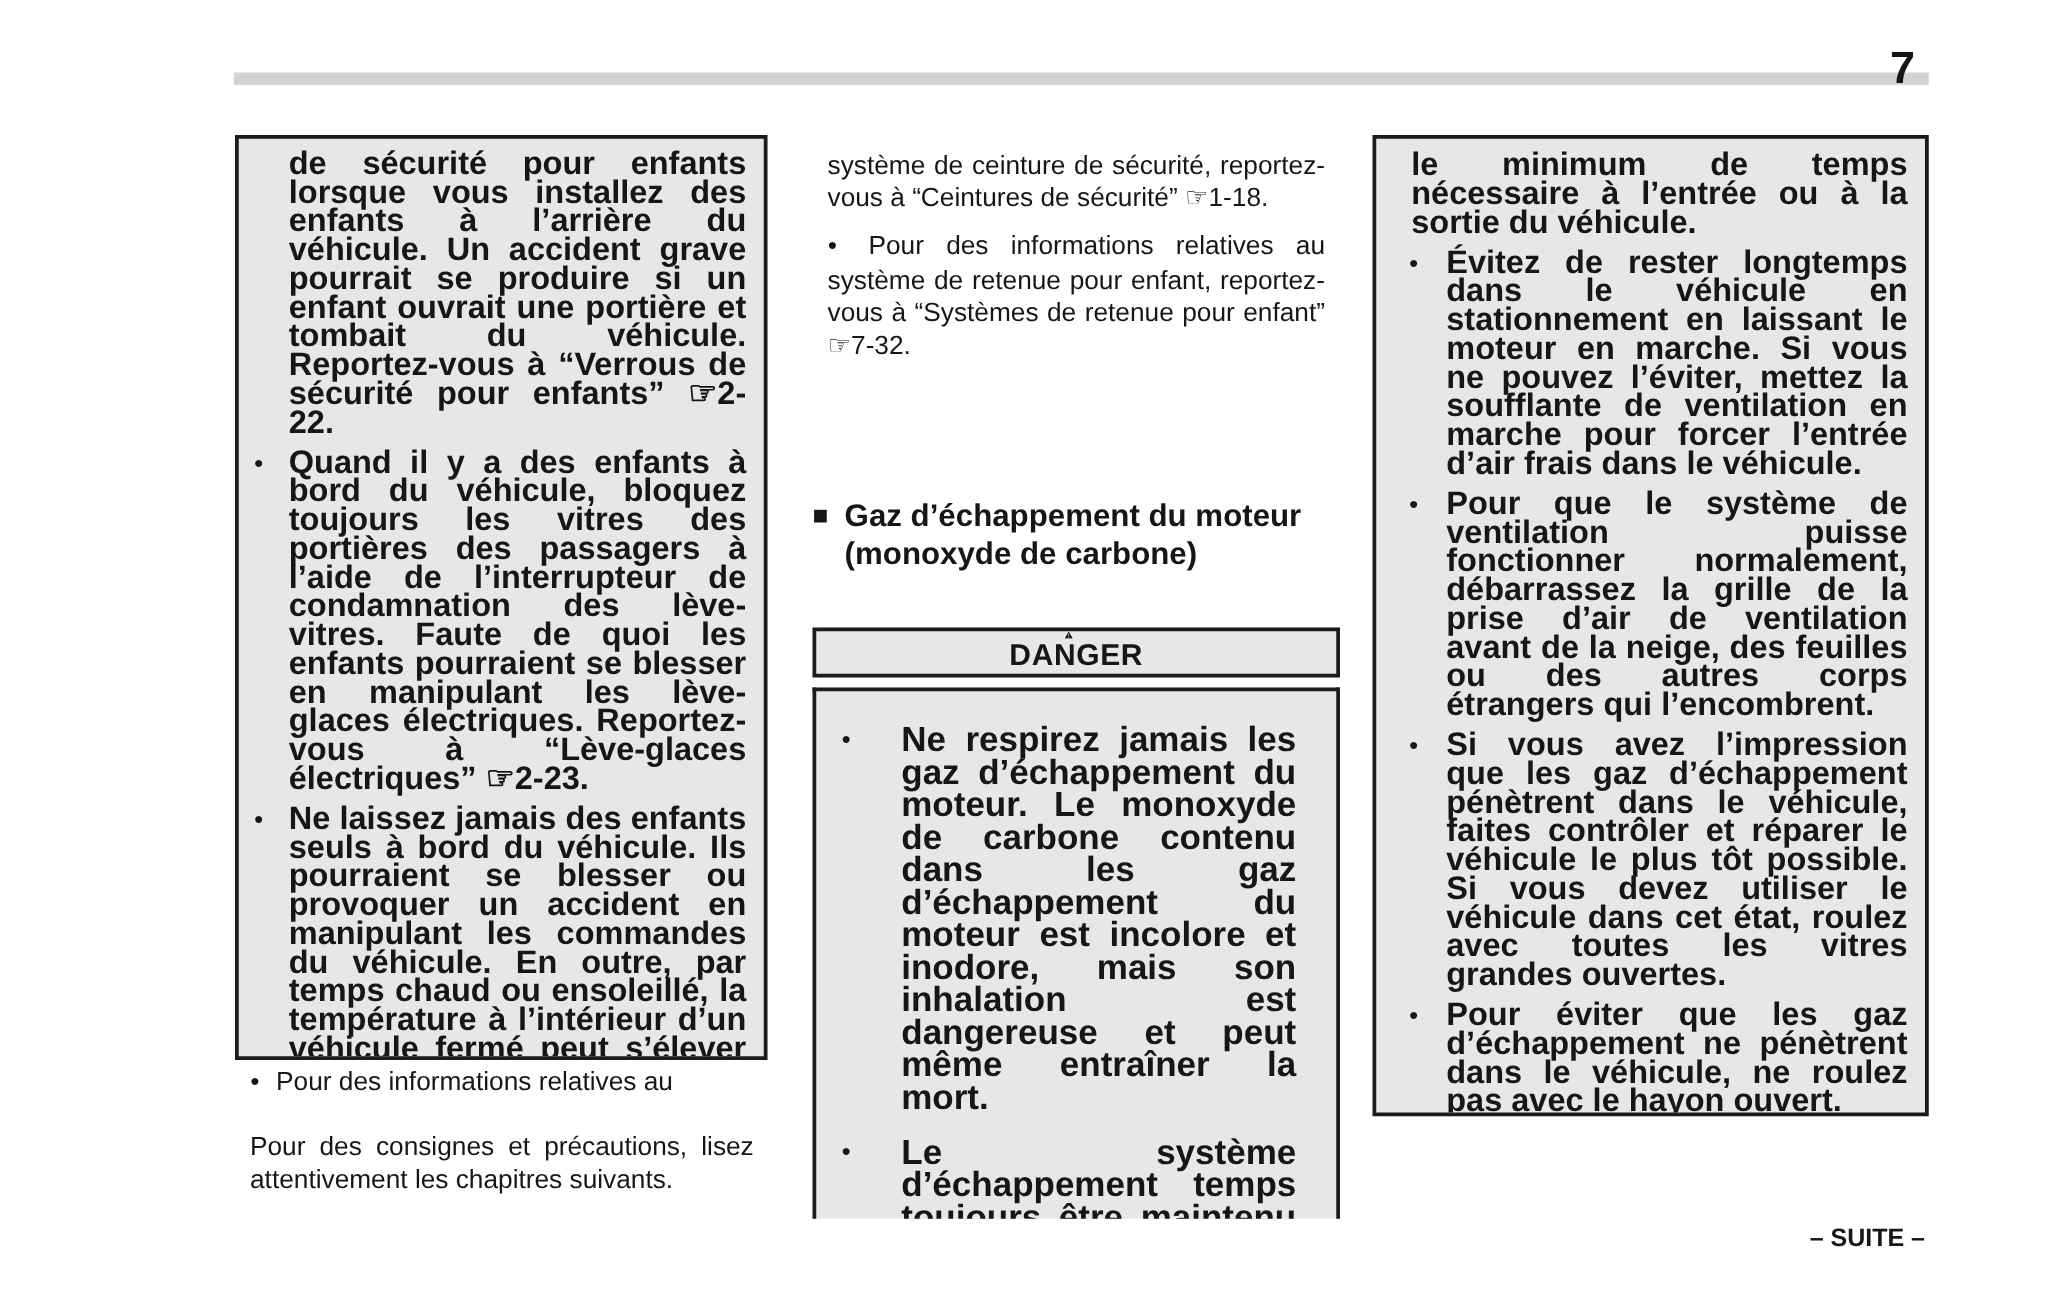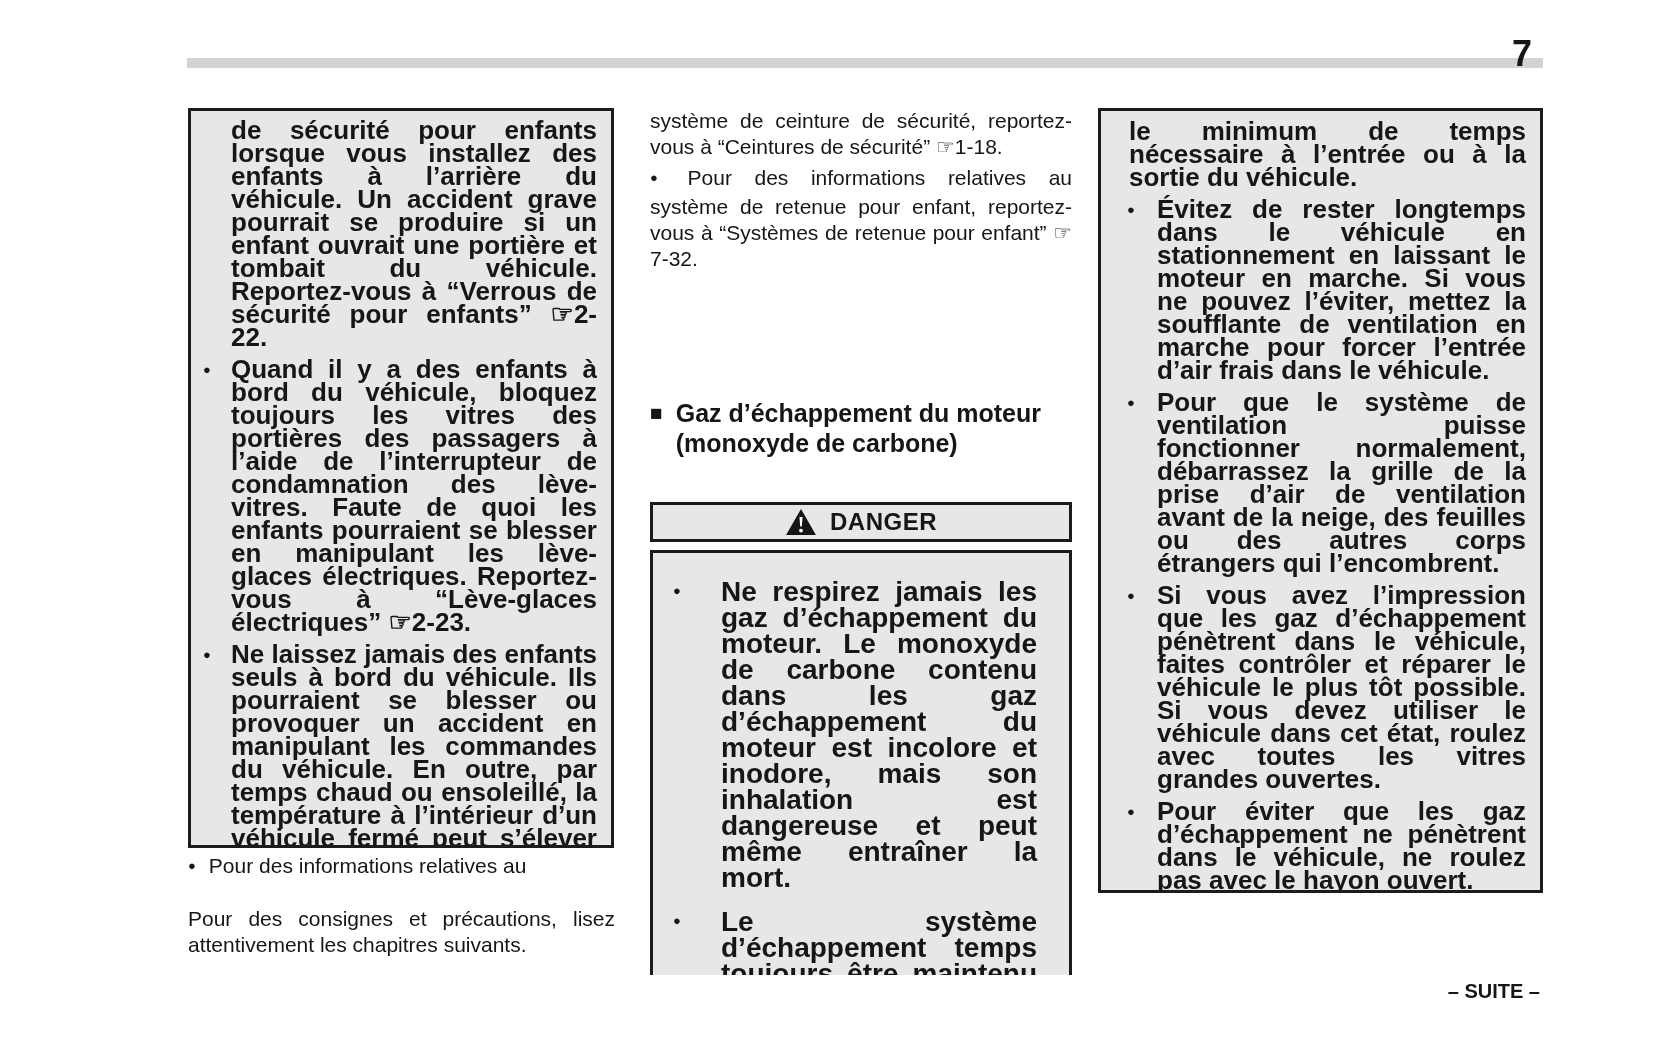--- a/index.html
+++ b/index.html
@@ -11,21 +11,21 @@
   }
   
   .top-rule{position:absolute;left:187px;top:58px;width:1356px;height:10px;background:#d3d3d3;}
   .page-num{position:absolute;left:1512px;top:36px;font-size:36px;line-height:36px;font-weight:bold;}
   
   .col{position:absolute;top:108px;}
   .col-left{left:188px;width:427px;}
   .col-middle{left:650px;width:422px;height:932px;}
   .col-right{left:1098px;width:445px;}
   
-  .body-text{font-size:21px;line-height:26px;text-align:justify;margin:0;}
+  .body-text{font-size:21px;line-height:26px;text-align:justify;margin:12px;}
   .flow-item{margin-top:5px;}
   .inline-dot{font-size:13px;margin-right:13px;position:relative;top:-3px;}
   
   .warning-box{
     background:#e7e7e7;border:3px solid #1c1c1c;box-sizing:border-box;
     font-weight:bold;
   }
   .warning-box p{margin:0;font-size:26px;line-height:23px;text-align:justify;}
   .box-item{position:relative;margin-top:9px;}
   .dot{position:absolute;top:4px;font-size:13px;}
@@ -44,21 +44,21 @@
   
   .section-heading{
     position:absolute;left:0;top:290px;width:422px;margin:0;
     font-size:25px;line-height:30px;font-weight:bold;display:flex;text-align:left;
   }
   .sq{font-size:21px;line-height:30px;margin-right:13px;}
   .danger-header{
     position:absolute;left:0;top:394px;width:422px;height:40px;box-sizing:border-box;
     border:3px solid #1c1c1c;background:#e7e7e7;
     display:flex;align-items:center;justify-content:center;
-    font-weight:bold;font-size:24px;letter-spacing:0.5px;
+    font-weight:bold;font-size:24px;letter-spacing:0.5px;flex-direction:column;
   }
   .warn-svg{width:32px;height:28px;margin-right:13px;display:block;}
   .danger-body{
     position:absolute;left:0;top:442px;width:422px;height:425px;box-sizing:border-box;
     border:3px solid #1c1c1c;border-bottom:none;background:#e7e7e7;
     font-weight:bold;padding:8px 14px 0 0;overflow:hidden;
   }
   .danger-body p{margin:18px;font-size:28px;line-height:26px;text-align:justify;}
   .danger-body .box-item{padding-left:50px;margin-top:7px;}
   .danger-body .box-item .dot{left:20px;}

